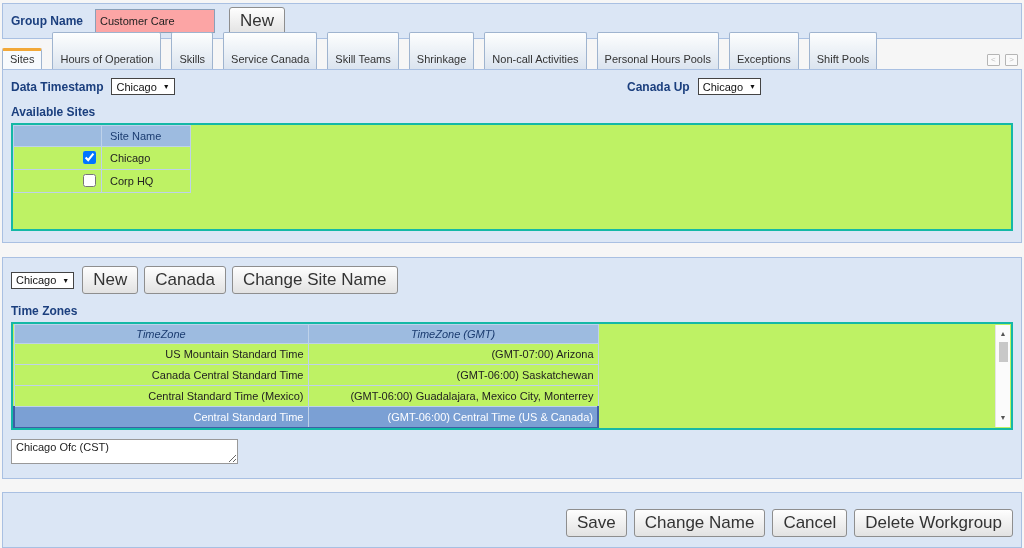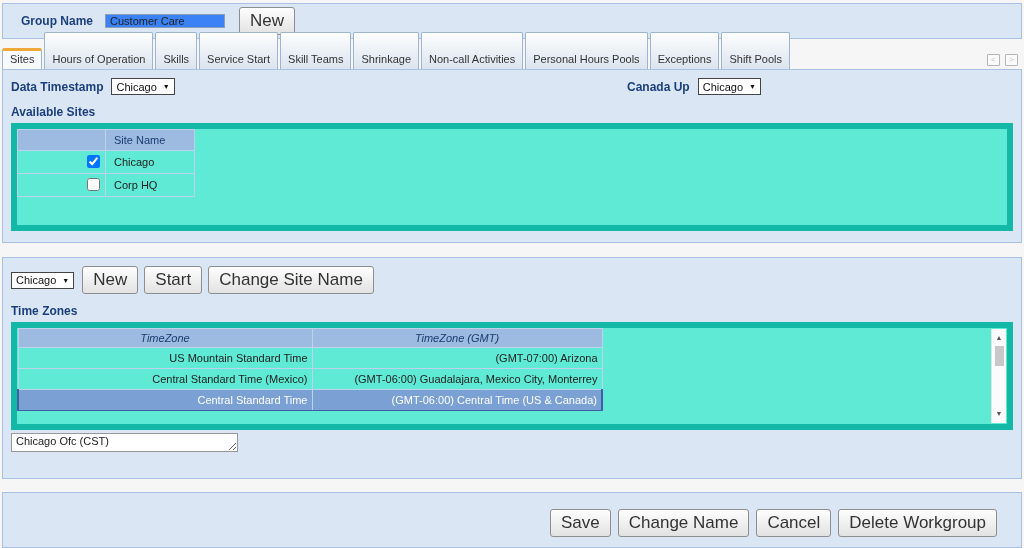--- a/index.html
+++ b/index.html
@@ -12,41 +12,41 @@
     position:relative;
   }
   .panel {
     position:absolute; left:2px; width:1020px;
     background:#dbe6f5;
     border:1px solid #a9c0e2;
   }
   .navy-label { color:#1b3f7e; font-weight:bold; font-size:12px; }
 
   
-  #panel-header { top:3px; height:36px; display:flex; align-items:center; padding-left:18px; }
+  #panel-header { top:3px; height:36px; display:flex; align-items:center; padding-left:8px; }
   #group-name-input {
-    margin-left:12px; width:120px; height:14px;
-    border:1px solid #8aa0b8; background:#3b82f6;
+    margin-left:12px; width:120px; height:24px;
+    border:1px solid #8aa0b8; background:#fca5a5;
     font-family:inherit; font-size:11px; padding:1px 4px; color:#222;
   }
   .btn {
     display:inline-block;
     background:linear-gradient(#fefefe,#e2e2e2);
     border:1px solid #8e8e8e; border-radius:3px;
     padding:3px 10px; font-size:17px; color:#333;
     font-family:inherit; cursor:default; white-space:nowrap;
   }
   #panel-header .btn { margin-left:14px; }
 
   
   #tabbar { position:absolute; top:46px; left:2px; width:1020px; height:23px; }
   #tabstrip { position:absolute; left:0; bottom:0; white-space:nowrap; }
   .tab {
     display:inline-block; vertical-align:bottom;
-    margin-right:2px; padding:20px 7px 4px;
+    margin-right:10px; padding:20px 7px 4px;
     background:linear-gradient(#fdfefe,#dbe4ef);
     border:1px solid #9fb4cf; border-bottom:none;
     border-radius:2px 2px 0 0; color:#333;
   }
   .tab.active {
     background:#f7fafd;
     border-top:3px solid #f2a838;
     padding-top:2px;
   }
   .tab-scrollers { position:absolute; right:4px; top:6px; }
@@ -63,21 +63,21 @@
   .ctl-group { display:flex; align-items:center; }
   .fake-select {
     display:inline-flex; align-items:center; justify-content:space-between;
     min-width:58px; height:17px; margin-left:8px;
     background:#fff; border:1px solid #444;
     padding:0 4px; color:#111;
   }
   .fake-select .arr { font-size:7px; color:#111; margin-left:6px; }
   #startup-group { margin-right:252px; }
   .section-heading { margin-top:10px; }
-  .white-box { background:#5eead4; border:6px solid #14b8a6; }
+  .white-box { background:#bef264; border:2px solid #14b8a6; }
   #available-box { height:108px; margin-top:4px; }
   table { border-collapse:collapse; }
   th, td { border:1px solid #bed2ea; font-weight:normal; }
   th { background:#9dbbe0; color:#1b3c70; }
   #available-table th { height:21px; text-align:left; padding:0 8px; }
   #available-table td { height:23px; }
   #available-table .chk-col { width:88px; }
   #available-table .name-col { width:89px; }
   #available-table .chk-cell { text-align:right; padding-right:5px; }
   #available-table .name-cell { padding-left:8px; color:#222; }
@@ -103,46 +103,46 @@
     background:#fbfbfb; border-left:1px solid #e4e4e4;
     display:flex; flex-direction:column; align-items:center;
   }
   .v-scrollbar .sb-arrow { font-size:7px; color:#555; line-height:10px; }
   .v-scrollbar .sb-up { margin-top:4px; }
   .v-scrollbar .sb-thumb { width:9px; height:20px; background:#c8c8c8; margin-top:3px; }
   .v-scrollbar .sb-fill { flex:1; }
   .v-scrollbar .sb-down { margin-bottom:4px; }
   #description-label { margin-top:10px; }
   #description-input {
-    display:block; margin-top:3px; width:227px; height:19px;
+    display:block; margin-top:9px; width:227px; height:25px;
     border:1px solid #999; background:#fff;
     font-family:inherit; font-size:11px; padding:1px 4px; color:#222;
     resize:both;
   }
 
   
   #panel-footer { top:492px; height:56px; }
   #footer-buttons {
     display:flex; justify-content:flex-end; align-items:flex-start;
-    padding:16px 24px 0 0;
+    padding:16px 8px 0 0;
     margin-left:15px;
   }
   #footer-buttons .btn { margin-left:7px; }
 </style>
 </head>
 <body>
 
 <div class="panel" id="panel-header">
   <span class="navy-label">Group Name</span>
   <input id="group-name-input" type="text" value="Customer Care" style="">
   <button class="btn">New</button>
 </div>
 
 <div id="tabbar">
-  <div id="tabstrip"><div class="tab active">Sites</div><div class="tab">Hours of Operation</div><div class="tab">Skills</div><div class="tab">Service Start</div><div class="tab">Skill Teams</div><div class="tab">Shrinkage</div><div class="tab">Non-call Activities</div><div class="tab">Personal Hours Pools</div><div class="tab">Exceptions</div><div class="tab">Shift Pools</div></div>
+  <div id="tabstrip"><div class="tab active">Sites</div><div class="tab">Hours of Operation</div><div class="tab">Skills</div><div class="tab">Service Canada</div><div class="tab">Skill Teams</div><div class="tab">Shrinkage</div><div class="tab">Non-call Activities</div><div class="tab">Personal Hours Pools</div><div class="tab">Exceptions</div><div class="tab">Shift Pools</div></div>
   <div class="tab-scrollers">
     <span class="tab-scroll-btn">&lt;</span>
     <span class="tab-scroll-btn">&gt;</span>
   </div>
 </div>
 
 <div class="panel" id="panel-sites">
   <div class="ctl-row">
     <div class="ctl-group">
       <span class="navy-label">Data Timestamp</span>
@@ -184,40 +184,44 @@
   </div>
 </div>
 
 <div class="panel" id="panel-site">
   <div id="site-controls">
     <span class="fake-select">
       <span>Chicago</span>
       <span class="arr">▼</span>
     </span>
     <button class="btn">New</button>
-    <button class="btn">Start</button>
+    <button class="btn">Canada</button>
     <button class="btn">Change Site Name</button>
   </div>
 
   <div class="navy-label section-heading">Time Zones</div>
 
   <div class="white-box" id="tz-box">
     <table id="tz-table">
       <thead>
         <tr>
           <th class="tz-col">TimeZone</th>
           <th class="gmt-col">TimeZone (GMT)</th>
         </tr>
       </thead>
       <tbody>
           <tr class="">
             <td>US Mountain Standard Time</td>
             <td>(GMT-07:00) Arizona</td>
           </tr>
           <tr class="">
+            <td>Canada Central Standard Time</td>
+            <td>(GMT-06:00) Saskatchewan</td>
+          </tr>
+          <tr class="">
             <td>Central Standard Time (Mexico)</td>
             <td>(GMT-06:00) Guadalajara, Mexico City, Monterrey</td>
           </tr>
           <tr class="selected">
             <td>Central Standard Time</td>
             <td>(GMT-06:00) Central Time (US &amp; Canada)</td>
           </tr>
         </tbody>
     </table>
     <div class="v-scrollbar">

